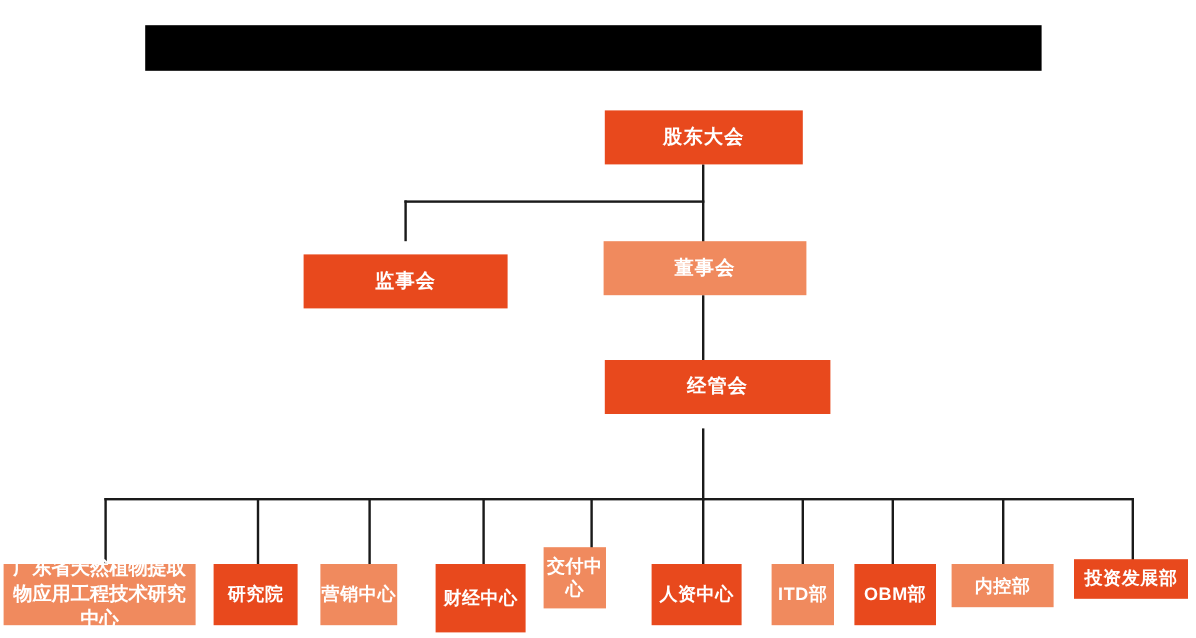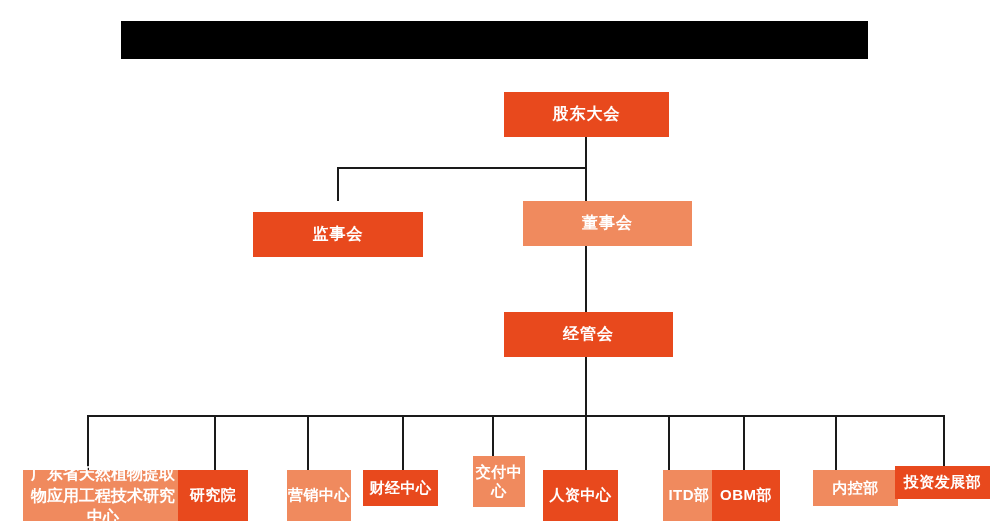--- a/index.html
+++ b/index.html
@@ -27,21 +27,21 @@
     display:flex;
     align-items:center;
     justify-content:center;
     text-align:center;
     color:var(--text);
     font-weight:bold;
     font-size:16px;
     letter-spacing:1px;
   }
   .node.dark{background:var(--primary);}
-  .node.light{background:var(--secondary);margin-left:20px;}
+  .node.light{background:var(--secondary);}
   .dept{font-size:15px;letter-spacing:0.5px;}
   .dept-long{font-size:16px;line-height:1.35;letter-spacing:0;padding:2px 4px;}
   .v-line{position:absolute;width:2px;background:var(--line);}
   .h-line{position:absolute;height:2px;background:var(--line);}
 </style>
 </head>
 <body>
 
 <div class="stage">
 
@@ -68,34 +68,34 @@
     <span>股东大会</span>
   </div>
 
   <div class="node dark" style="left:253px;top:212px;width:170px;height:45px">
     <span>监事会</span>
   </div>
   <div class="node light" style="left:503px;top:201px;width:169px;height:45px">
     <span>董事会</span>
   </div>
 
-  <div class="node dark" style="left:504px;top:312px;width:169px;height:45px">
+  <div class="node dark" style="left:504px;top:300px;width:188px;height:45px">
     <span>经管会</span>
   </div>
 
   <div class="node light dept dept-long" style="left:3px;top:470px;width:160px;height:51px">
     <span>广东省天然植物提取物应用工程技术研究中心</span>
   </div>
   <div class="node dark dept" style="left:178px;top:470px;width:70px;height:51px">
     <span>研究院</span>
   </div>
   <div class="node light dept" style="left:267px;top:470px;width:64px;height:51px">
     <span>营销中心</span>
   </div>
-  <div class="node dark dept" style="left:363px;top:470px;width:75px;height:36px">
+  <div class="node dark dept" style="left:363px;top:470px;width:75px;height:57px">
     <span>财经中心</span>
   </div>
   <div class="node light dept" style="left:453px;top:456px;width:52px;height:51px">
     <span>交付中心</span>
   </div>
   <div class="node dark dept" style="left:543px;top:470px;width:75px;height:51px">
     <span>人资中心</span>
   </div>
   <div class="node light dept" style="left:643px;top:470px;width:52px;height:51px">
     <span>ITD部</span>

